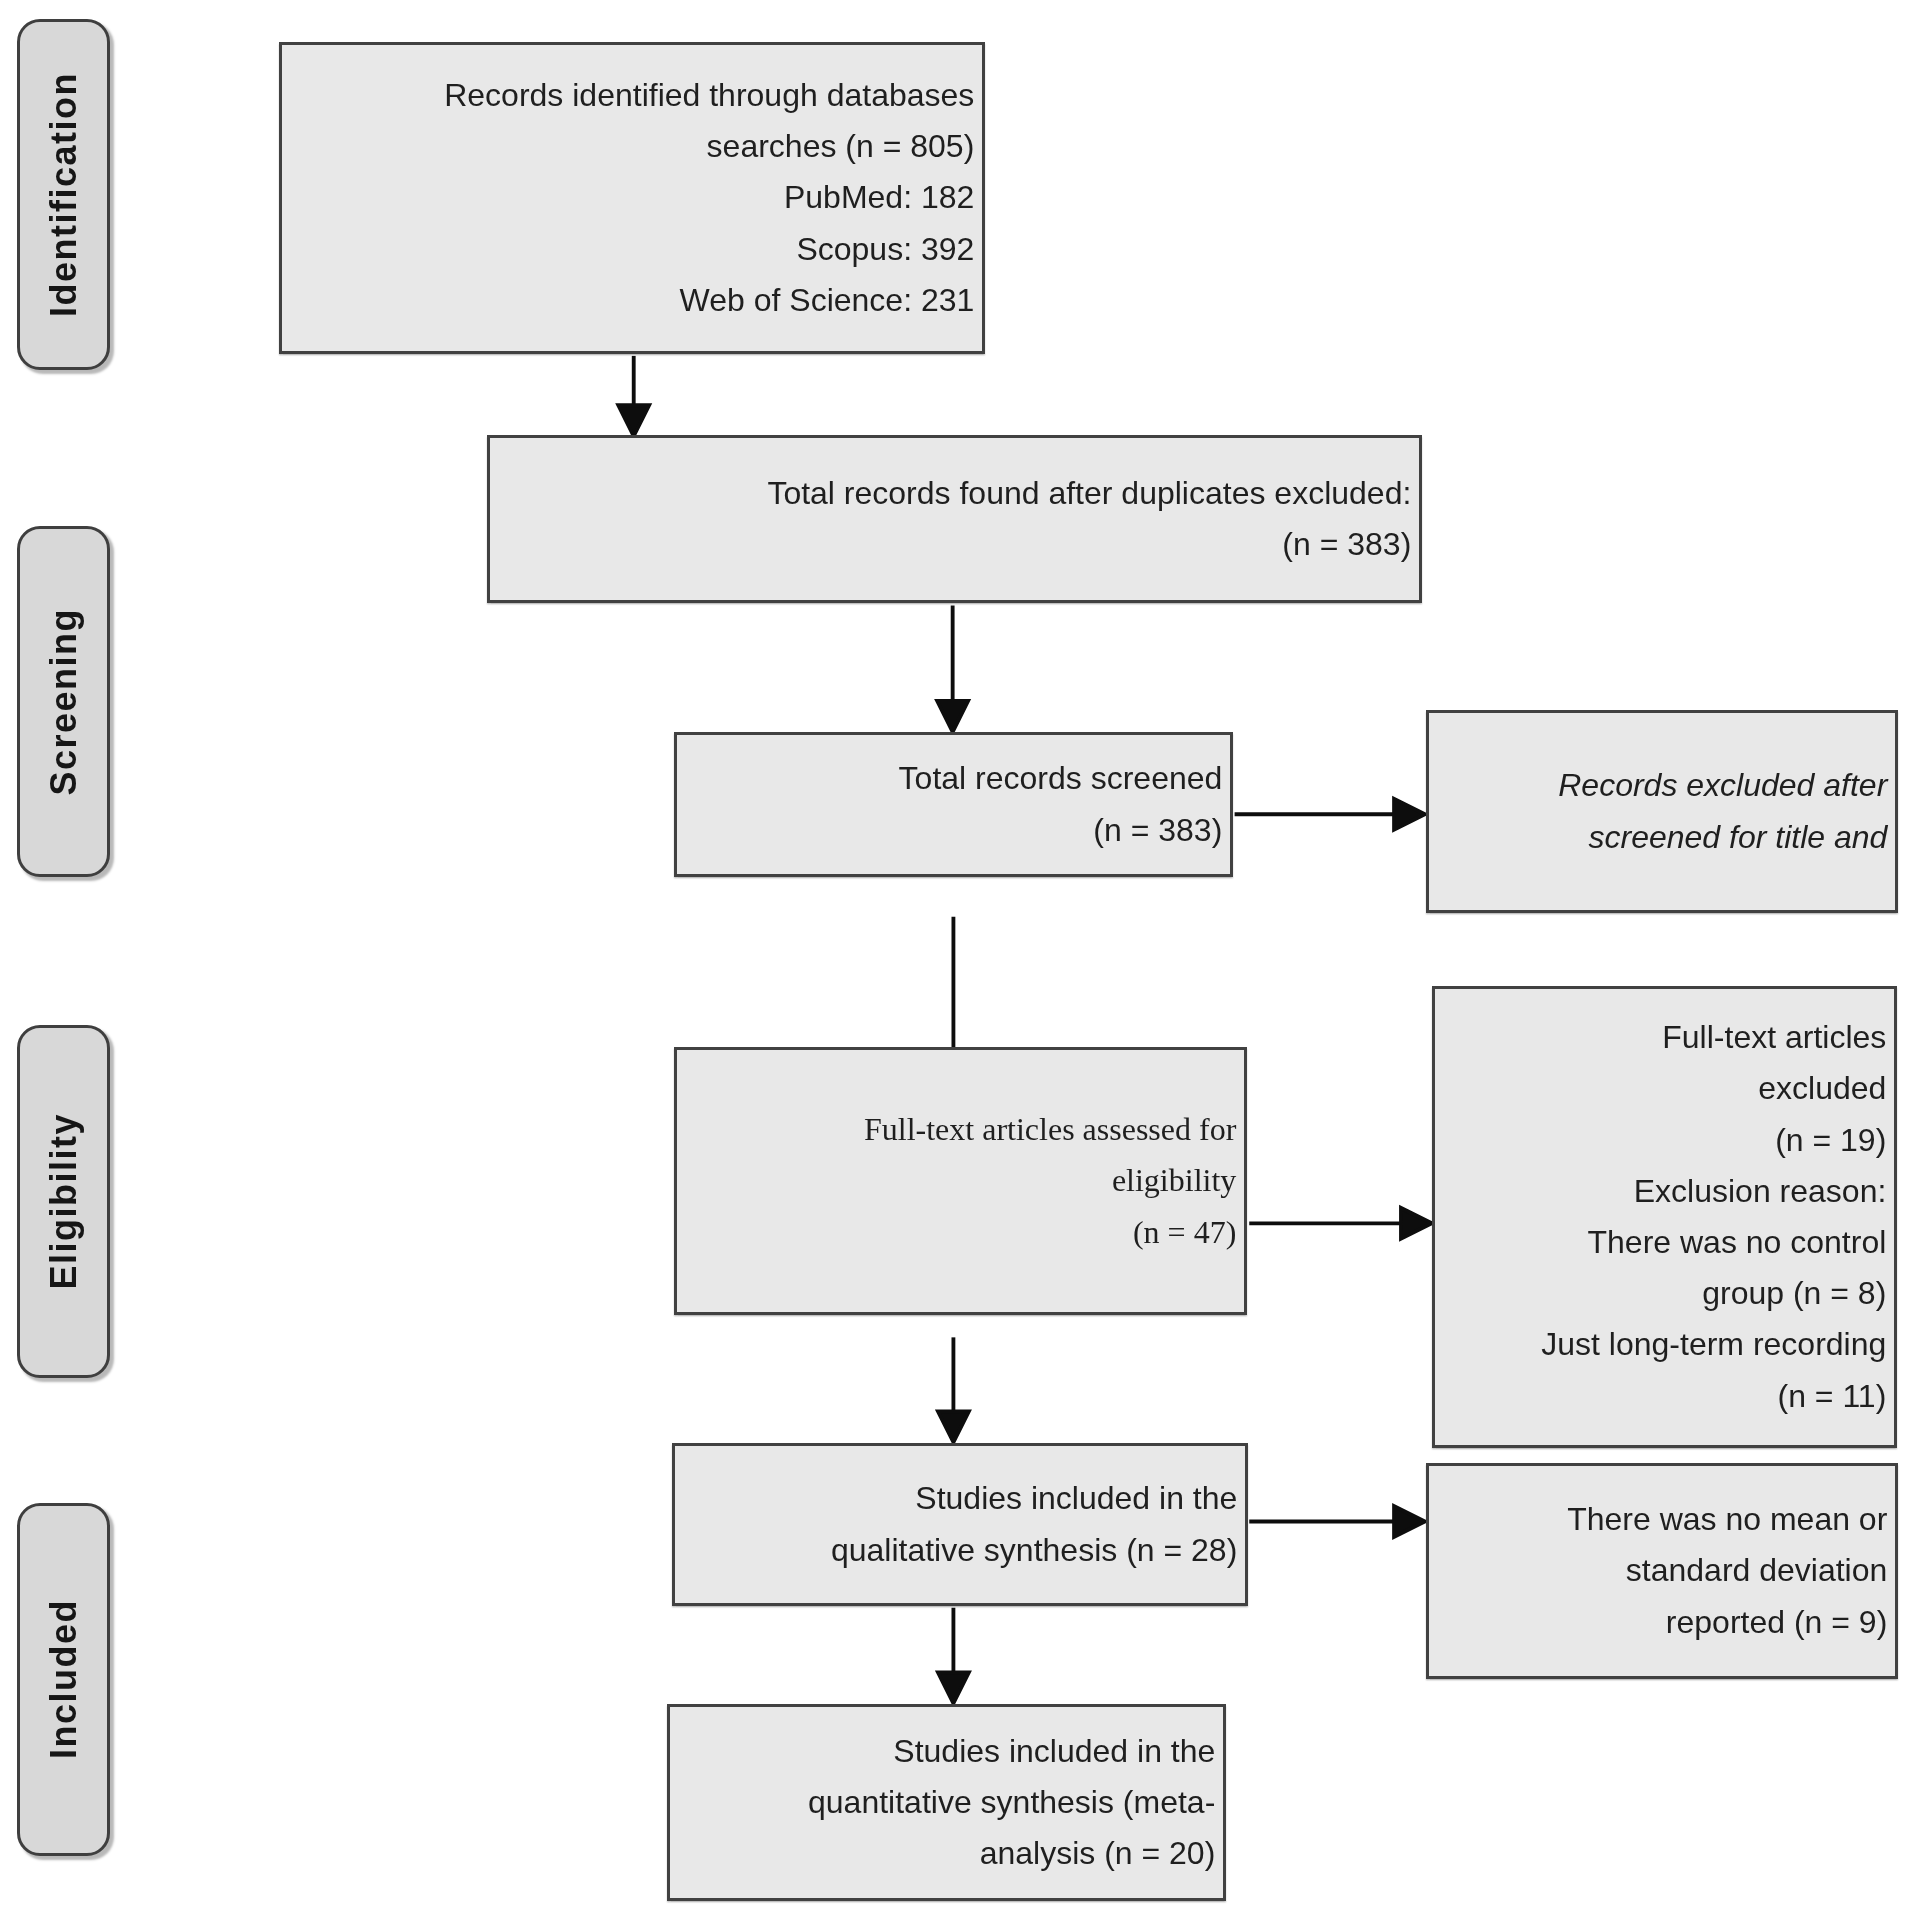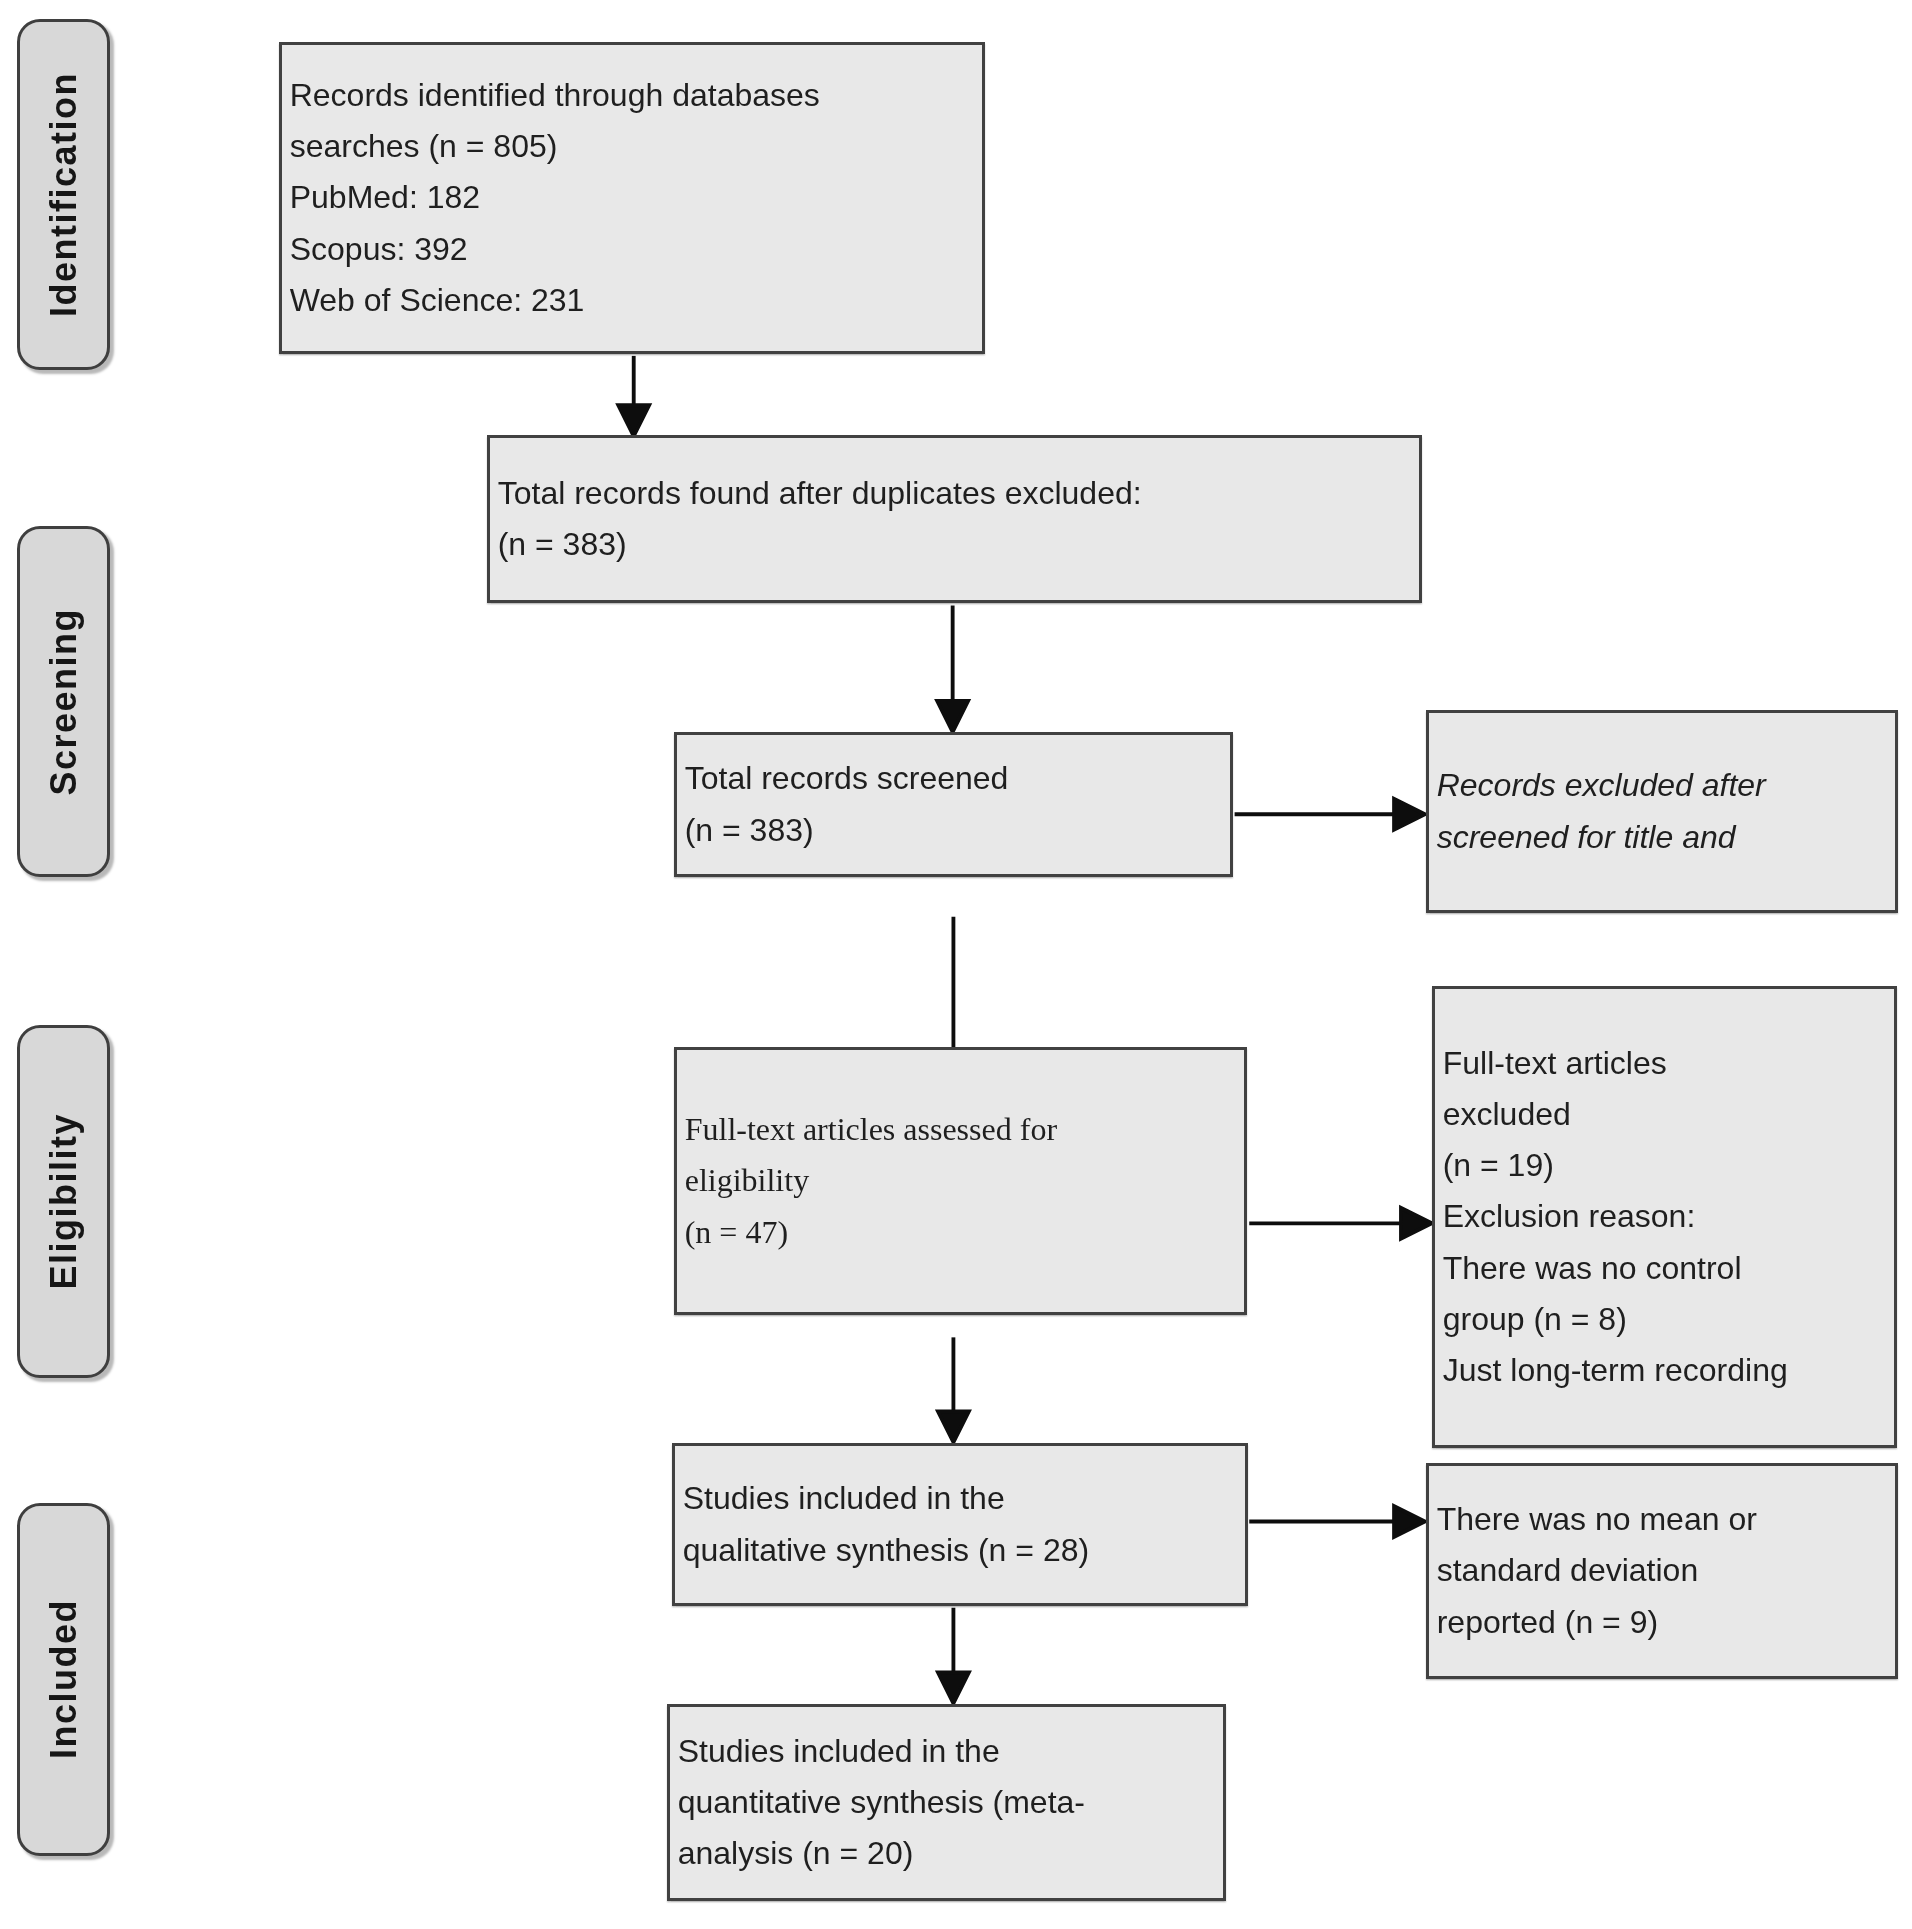--- a/index.html
+++ b/index.html
@@ -44,21 +44,21 @@
   }
   .fbox {
     position: absolute;
     background: #e8e8e8;
     border: 3.1px solid #414141;
     box-shadow: 0 2.3px 1.5px rgba(0,0,0,0.25);
     display: flex;
     flex-direction: column;
     align-items: center;
     justify-content: center;
-    text-align: left;
+    text-align: right;
     font-size: 32px;
     line-height: 1.6;
     padding: 4.6px 7.7px;
     box-sizing: border-box;
   }
   .fbox .line { width: 100%; }
 
   #stage-identification { left: 17px;  top: 19px;   width: 87px; height: 345px; }
   #stage-screening      { left: 17px;  top: 526px;  width: 87px; height: 345px; }
   #stage-eligibility    { left: 17px;  top: 1025px; width: 87px; height: 347px; }
@@ -151,20 +151,21 @@
   </div>
 
   <div class="fbox" id="box-fulltext-excluded">
     <div class="line">Full-text articles</div>
     <div class="line">excluded</div>
     <div class="line">(n = 19)</div>
     <div class="line">Exclusion reason:</div>
     <div class="line">There was no control</div>
     <div class="line">group (n = 8)</div>
     <div class="line">Just long-term recording</div>
+    <div class="line">(n = 11)</div>
   </div>
 
   <div class="fbox" id="box-qualitative">
     <div class="line">Studies included in the</div>
     <div class="line">qualitative synthesis (n = 28)</div>
   </div>
 
   <div class="fbox" id="box-no-mean-sd">
     <div class="line">There was no mean or</div>
     <div class="line">standard deviation</div>

